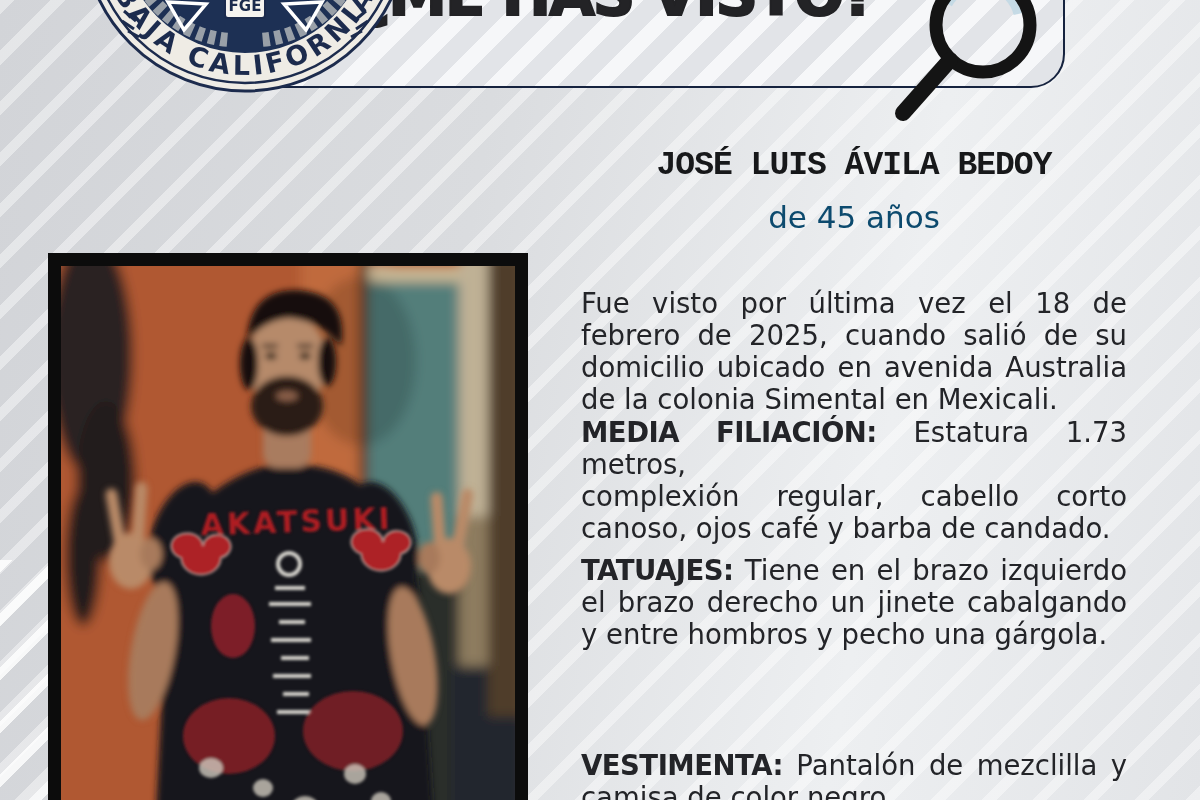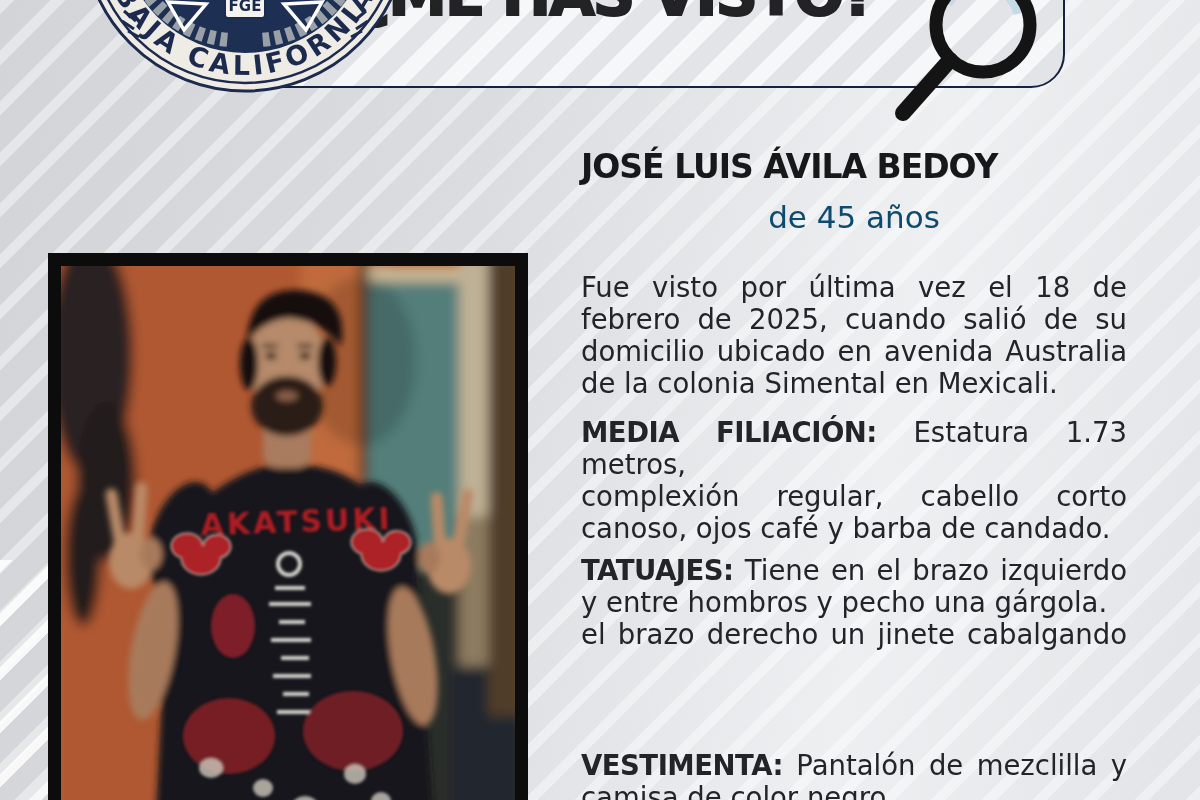--- a/index.html
+++ b/index.html
@@ -24,24 +24,24 @@
   }
   .magnifier{position:absolute;left:865px;top:0;}
   .badge{position:absolute;left:80px;top:-236px;}
   
   .photo-frame{
     position:absolute;left:48px;top:253px;width:480px;height:561px;
     box-sizing:border-box;border:13px solid #0c0c0c;background:#b05830;
   }
   
   .col{position:absolute;left:581px;width:546px;color:#232428;}
-  .name{top:147px;font-weight:bold;font-size:33px;letter-spacing:-1px;color:#17181a;white-space:nowrap;}
+  .name{top:147px;text-align:center;font-weight:bold;font-size:33px;letter-spacing:-1px;color:#17181a;white-space:nowrap;font-family:Liberation Mono, monospace;}
   .age{top:199px;text-align:center;font-size:31px;color:#0c4a6e;}
   .para{font-size:27.5px;line-height:32px;}
-  .p1{top:271px;} .p2{top:416px;} .p3{top:554px;} .p4{top:714px;}
+  .p1{top:287px;} .p2{top:416px;} .p3{top:554px;} .p4{top:714px;}
   .jline{text-align:justify;text-align-last:justify;}
   .jline.jlast{text-align-last:left;}
   .plabel{font-weight:bold;letter-spacing:-0.5px;}
 </style>
 </head>
 <body>
 
 <div class="hpanel"></div>
 
 <h1 class="title">¿ME HAS VISTO?</h1>
@@ -166,19 +166,19 @@
     <div class="jline">domicilio ubicado en avenida Australia</div>
     <div class="jline jlast">de la colonia Simental en Mexicali.</div>
   </div>
 <div class="col para p2" style="position:absolute;">
     <div class="jline"><b class="plabel">MEDIA FILIACIÓN:</b> Estatura 1.73 metros,</div>
     <div class="jline">complexión regular, cabello corto</div>
     <div class="jline jlast">canoso, ojos café y barba de candado.</div>
   </div>
 <div class="col para p3" style="position:absolute;">
     <div class="jline"><b class="plabel">TATUAJES:</b> Tiene en el brazo izquierdo</div>
+    <div class="jline">el brazo derecho un jinete cabalgando</div>
     <div class="jline jlast">y entre hombros y pecho una gárgola.</div>
-    <div class="jline">el brazo derecho un jinete cabalgando</div>
   </div>
 <div class="col para p4" style="position:absolute;margin-top:35px;">
     <div class="jline"><b class="plabel">VESTIMENTA:</b> Pantalón de mezclilla y</div>
     <div class="jline jlast">camisa de color negro.</div>
   </div>
 
 </body></html>

